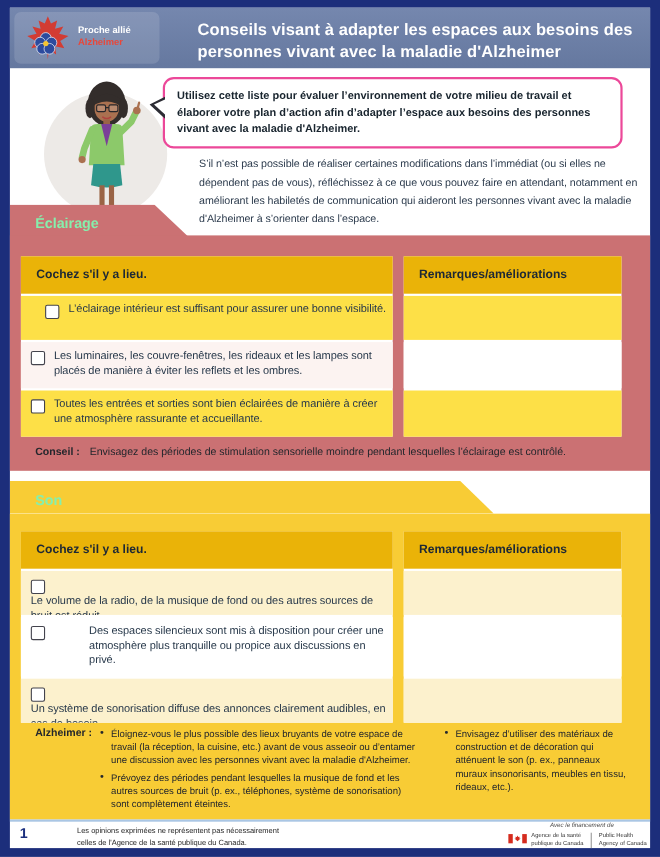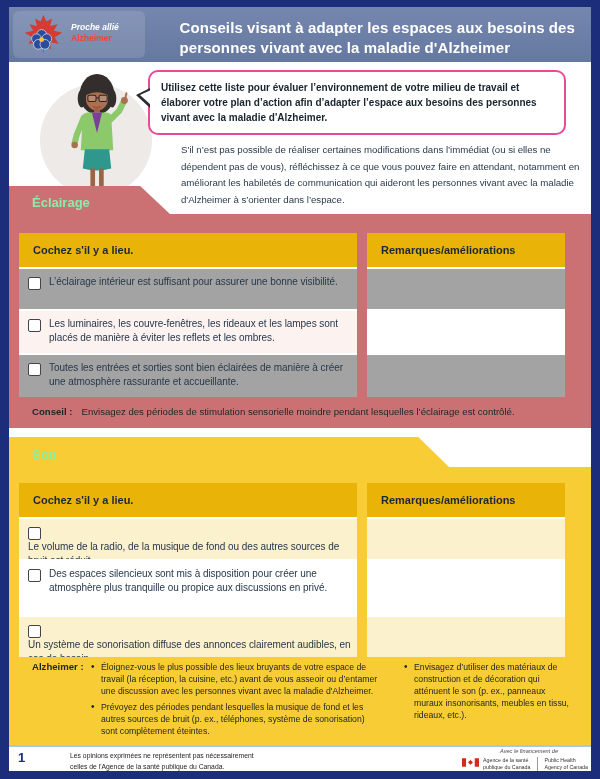--- a/index.html
+++ b/index.html
@@ -7,21 +7,21 @@
   .page{position:relative;width:600px;height:779px;background:#1c2e7b;overflow:hidden;}
   .inner-white{position:absolute;left:9px;top:7px;width:582px;height:764px;background:#ffffff;}
 
   
   .header-bar{position:absolute;left:9px;top:7px;width:582px;height:55px;
     background:linear-gradient(180deg,#7587ae 0%,#65789f 100%);}
   .logo-panel{position:absolute;left:4px;top:4px;width:132px;height:47px;border-radius:6px;
     background:rgba(255,255,255,0.13);}
   .logo-leaf{position:absolute;left:8px;top:1px;width:45px;height:45px;}
   .logo-text{position:absolute;left:58px;top:11px;line-height:1.25;}
-  .logo-line1{font-size:8.5px;font-weight:bold;color:#ffffff;font-style:italic;}
+  .logo-line1{font-size:8.5px;font-weight:bold;color:#ffffff;}
   .logo-line2{font-size:8.5px;font-weight:bold;color:#e8473a;}
   .doc-title{position:absolute;right:16px;top:11px;text-align:left;color:#ffffff;
     font-size:15px;font-weight:bold;line-height:1.35;letter-spacing:0.1px;}
 
   
   .avatar-circle{position:absolute;left:40px;top:84px;width:112px;height:112px;border-radius:50%;
     background:#edeae7;}
   .avatar-svg{position:absolute;left:46px;top:72px;width:102px;height:132px;}
   .speech-bubble{position:absolute;left:148px;top:70px;width:418px;min-height:58px;box-sizing:border-box;
     background:#ffffff;border:2px solid #ec4899;border-radius:10px;padding:8px 11px;
@@ -46,21 +46,21 @@
 
   
   .card{position:absolute;background:#ffffff;}
   .card-header{height:34px;line-height:34px;padding-left:14px;font-size:11px;font-weight:bold;color:#1d2835;
     background:#eab308;white-space:nowrap;}
   .row{box-sizing:border-box;margin-top:2px;padding:6px 6px 4px 9px;display:flex;overflow:hidden;}
   .row-plain{box-sizing:border-box;margin-top:2px;}
   .checkbox{flex:none;width:11px;height:11px;border:1.5px solid #43434d;border-radius:2px;
     background:#ffffff;margin:2px 8px 0 0;}
   .row-text{font-size:10px;color:#27384a;line-height:1.36;letter-spacing:-0.05px;}
-  .pink{background:#a3a3a3;}
+  .pink{background:#fde047;justify-content:flex-end;}
   .pink-light{background:#fcf3f1;}
   .yellow-row{background:#fcf1cd;flex-direction:column;}
   .white-row{background:#ffffff;}
 
   .tip-line{position:absolute;left:32px;top:406px;width:545px;font-size:9.6px;color:#23262c;z-index:6;}
   .tip-label{font-weight:bold;margin-right:9px;}
 
   .tips-label{position:absolute;left:32px;top:661px;font-size:9.6px;font-weight:bold;color:#23262c;z-index:6;}
   .tips-col{position:absolute;z-index:6;font-size:8.7px;color:#23262c;line-height:1.38;}
   .tips-col1{left:91px;top:661px;width:292px;}
@@ -177,21 +177,21 @@
   <div class="band-tab-yellow"></div>
   <div class="band-yellow"></div>
   <div class="section-label label-sound">Son</div>
 
   <div class="card" style="left:19px;top:483px;width:338px;">
     <div class="card-header">Cochez s'il y a lieu.</div>
     <div class="row yellow-row" style="height:40px;">
       <span class="checkbox"></span>
       <span class="row-text">Le volume de la radio, de la musique de fond ou des autres sources de bruit est réduit.</span>
     </div>
-    <div class="row white-row" style="height:54px;">
+    <div class="row white-row" style="height:54px;gap:32px;">
       <span class="checkbox"></span>
       <span class="row-text">Des espaces silencieux sont mis à disposition pour créer une atmosphère plus tranquille ou propice aux discussions en privé.</span>
     </div>
     <div class="row yellow-row" style="height:40px;">
       <span class="checkbox"></span>
       <span class="row-text">Un système de sonorisation diffuse des annonces clairement audibles, en cas de besoin.</span>
     </div>
   </div>
 
   <div class="card" style="left:367px;top:483px;width:198px;">

